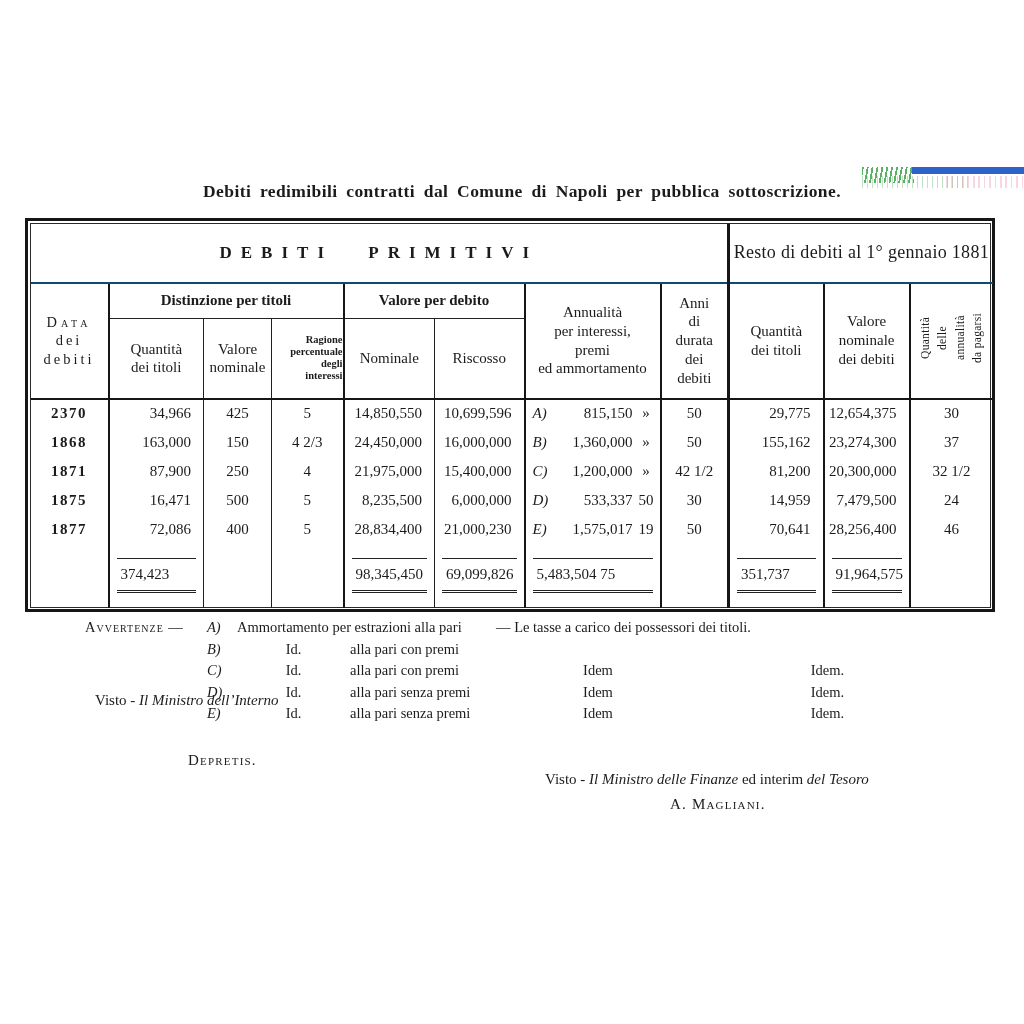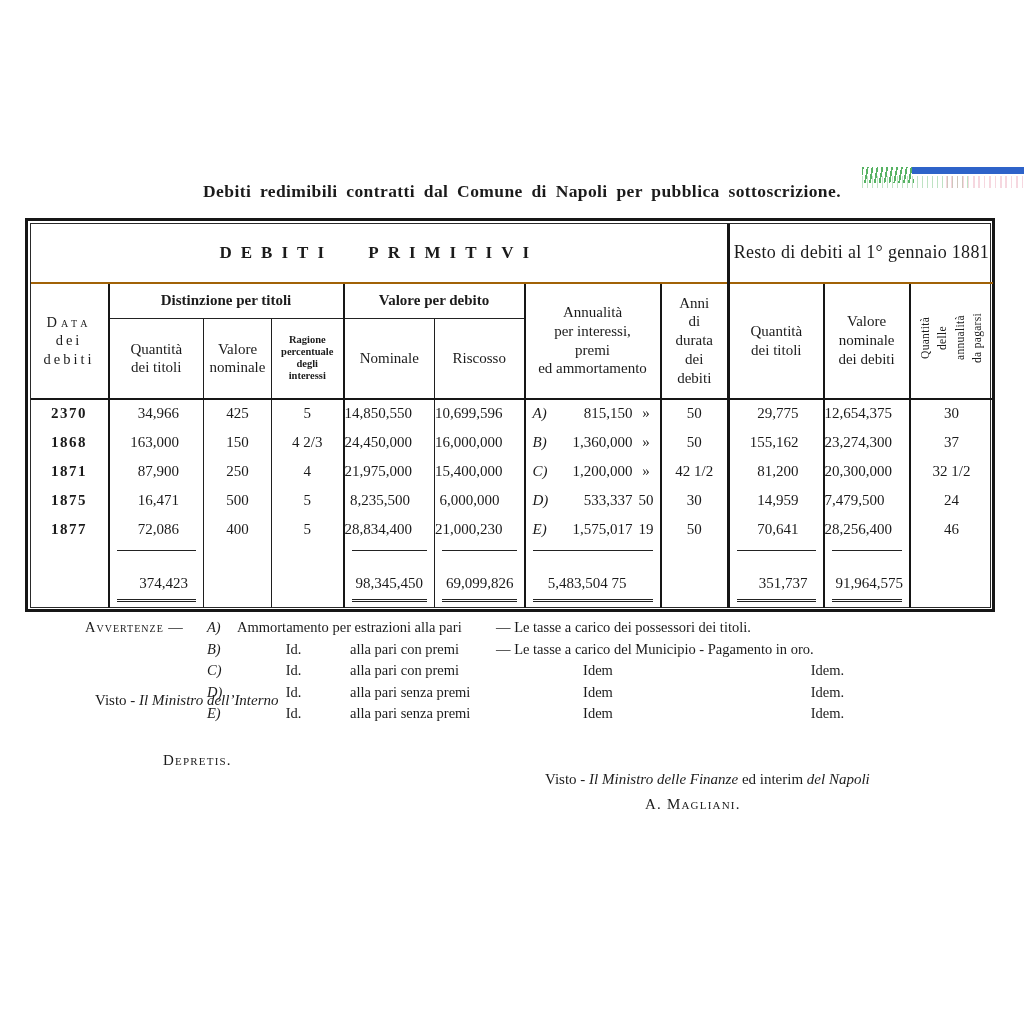--- a/index.html
+++ b/index.html
@@ -21,63 +21,63 @@
 
   
   .frame{position:absolute;left:25px;top:218px;width:964px;height:388px;
          border:3px solid #161616;}
   .frame-inner{position:absolute;inset:1.5px;border:1px solid #2a2a2a;}
   table{border-collapse:collapse;table-layout:fixed;width:100%;height:100%;}
   td{border-left:1px solid #1f1f1f;vertical-align:middle;padding:0;font-size:15px;overflow:hidden;}
   td.bl0{border-left:none;}
   td.bl2{border-left:2px solid #161616;}
   td.bl3{border-left:3px solid #161616;}
-  tr.band td{border-bottom:2px solid #a16207;height:58px;}
+  tr.band td{border-bottom:2px solid #0c4a6e;height:58px;}
   .band-left{text-align:center;font-weight:bold;font-size:17px;letter-spacing:9px;word-spacing:22px;}
   .band-right{text-align:center;font-weight:normal;font-size:18px;letter-spacing:.3px;}
   tr.ghead{height:36px;}
   tr.shead{height:80px;}
   td.h{text-align:center;line-height:1.25;}
   td.group{font-weight:bold;font-size:15px;border-bottom:1px solid #222;}
   .ml{white-space:pre-line;}
   td.hb2{border-bottom:2px solid #161616;}
-  td.small{font-size:10.5px;font-weight:bold;line-height:1.15;}
+  td.small{font-size:10.5px;font-weight:bold;line-height:1.15;text-align:right;}
   .sc{font-variant:small-caps;letter-spacing:4px;display:block;}
   .data-head{font-size:14.5px;letter-spacing:3px;line-height:1.5;}
   td.rot{text-align:center;}
   .vert{writing-mode:vertical-rl;transform:rotate(180deg);font-size:11.5px;line-height:1.5;
         letter-spacing:.3px;white-space:pre-line;display:inline-block;}
   tr.drow{height:29px;}
   tr.drow td{font-size:15px;}
   td.year{text-align:center;font-weight:bold;font-size:15.5px;letter-spacing:1.5px;}
-  td.num{text-align:right;padding-right:24px;}
+  td.num{text-align:right;padding-right:12px;}
   td.ctr{text-align:center;}
   td.ann{padding:0;}
   .ann-wrap{display:flex;align-items:center;width:100%;}
   .ann-l{font-style:italic;padding-left:7px;width:22px;}
   .ann-v{flex:1;text-align:right;}
   .ann-s{width:27px;text-align:center;}
   tr.trow{height:64px;}
   .trule{display:block;margin:0 7px;border-top:1px solid #222;border-bottom:3px double #222;
-         padding:24px 8px 7px 4px;text-align:right;font-size:15px;}
+         padding:7px 8px 7px 4px;font-size:15px;}
   .trule.ann-t{padding-right:26px;}
 
   
   .fnotes{position:absolute;left:85px;top:617px;width:880px;font-size:14.5px;}
   .fline{display:grid;grid-template-columns:122px 30px 113px 146px 204px 255px;height:21.5px;align-items:center;}
   .fn-label{font-variant:small-caps;letter-spacing:1px;}
   .fn-letter{font-style:italic;}
   .fn-id{text-align:center;}
   .fn-span34{grid-column:3/5;}
   .fn-span56{grid-column:5/7;}
   .fn-ctr{text-align:center;}
 
   .sig{position:absolute;font-size:15px;}
   .it{font-style:italic;}
-  .name{font-variant:small-caps;letter-spacing:1.2px;}
+  .name{font-variant:small-caps;letter-spacing:1.2px;margin-left:25px;}
 </style>
 </head>
 <body>
 
 <div class="hatch"></div>
 <div class="bluebar"></div>
 <div class="ticks-g"></div>
 <div class="ticks-p"></div>
 
 <div class="doc-title">Debiti redimibili contratti dal Comune di Napoli per pubblica sottoscrizione.</div>
@@ -271,21 +271,20 @@
     <span class="fn-label">Avvertenze  —</span>
     <span class="fn-letter">A)</span>
     <span class="fn-span34">Ammortamento per estrazioni alla pari</span>
     <span class="fn-span56">— Le tasse a carico dei possessori dei titoli.</span>
   </div>
   <div class="fline">
     <span></span>
     <span class="fn-letter">B)</span>
     <span class="fn-id">Id.</span>
     <span>alla pari con premi</span>
-    <span class="fn-span56">— Le tasse a carico del Municipio - Pagamento in oro.</span>
   </div>
   <div class="fline">
     <span></span>
     <span class="fn-letter">C)</span>
     <span class="fn-id">Id.</span>
     <span>alla pari con premi</span>
     <span class="fn-ctr">Idem</span>
     <span class="fn-ctr">Idem.</span>
   </div>
   <div class="fline">
@@ -301,14 +300,14 @@
     <span class="fn-letter">E)</span>
     <span class="fn-id">Id.</span>
     <span>alla pari senza premi</span>
     <span class="fn-ctr">Idem</span>
     <span class="fn-ctr">Idem.</span>
   </div>
 </div>
 
 <div class="sig" style="left:95px;top:692px;"><span>Visto - </span><span class="it">Il Ministro dell’Interno</span></div>
 <div class="sig name" style="left:163px;top:752px;">Depretis.</div>
-<div class="sig" style="left:545px;top:771px;"><span>Visto - </span><span class="it">Il Ministro delle Finanze</span><span> ed interim </span><span class="it">del Napoli</span></div>
+<div class="sig" style="left:545px;top:771px;"><span>Visto - </span><span class="it">Il Ministro delle Finanze</span><span> ed interim </span><span class="it">del Tesoro</span></div>
 <div class="sig name" style="left:645px;top:796px;">A. Magliani.</div>
 
 </body></html>

